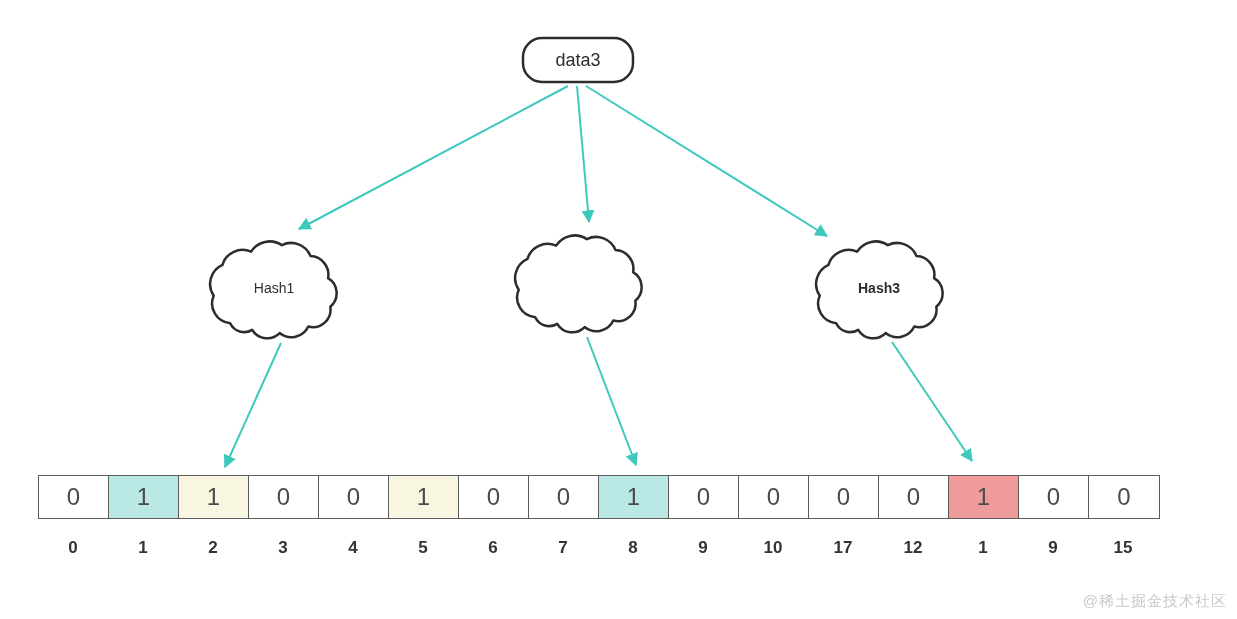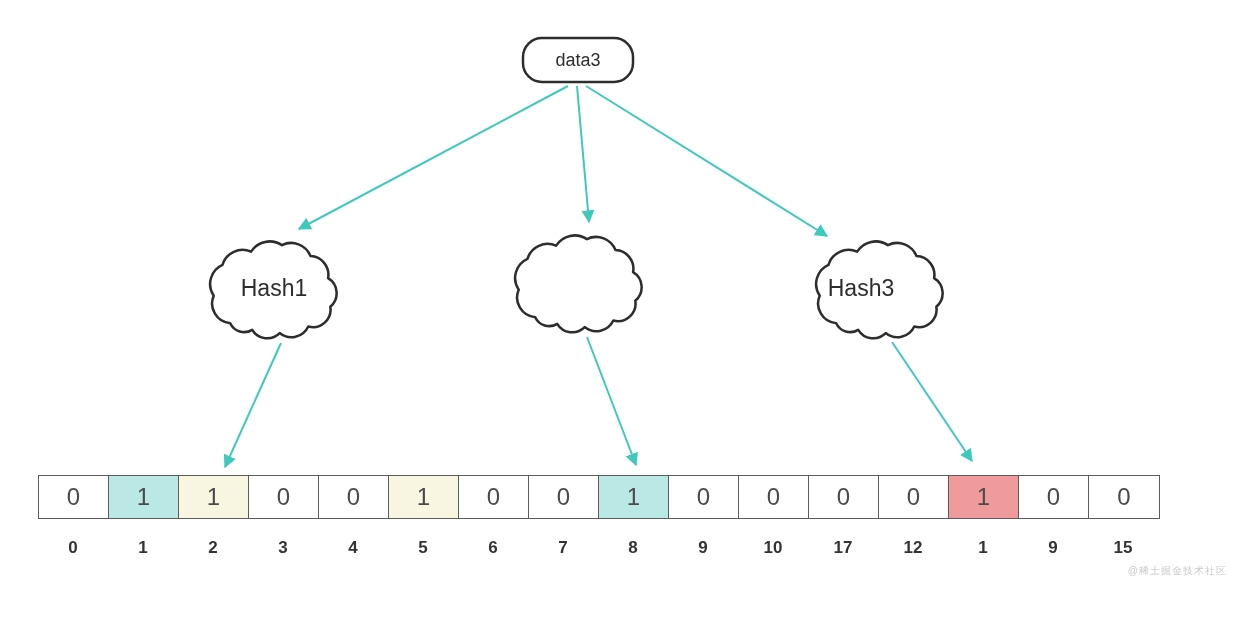--- a/index.html
+++ b/index.html
@@ -1,29 +1,29 @@
 <!DOCTYPE html>
 <html><head>
 <meta charset="utf-8">
 <style>
   html,body{margin:0;padding:0;background:#ffffff;}
   body{font-family:"Liberation Sans","DejaVu Sans",sans-serif;}
   .canvas{position:relative;width:1237px;height:619px;background:#ffffff;overflow:hidden;border-radius:22px;}
   .canvas > svg{position:absolute;left:0;top:0;}
-  .node-label{position:absolute;text-align:center;color:#2d2d2d;font-size:23px;pointer-events:none;}
+  .node-label{position:absolute;text-align:center;color:#2d2d2d;font-size:14px;pointer-events:none;}
   .data-label{left:523px;top:38px;width:110px;height:44px;line-height:44px;font-size:18px;}
   .hash1-label{left:207px;top:273px;width:134px;height:30px;line-height:30px;}
   .hash2-label{left:512px;top:267px;width:134px;height:30px;line-height:30px;}
-  .hash3-label{left:794px;top:273px;width:134px;height:30px;line-height:30px;}
+  .hash3-label{left:812px;top:273px;width:134px;height:30px;line-height:30px;font-weight:bold;}
   .bitrow{position:absolute;left:38px;top:475px;display:flex;border:1.5px solid #5c5c5c;box-sizing:border-box;height:44px;background:#fff;}
   .cell{flex:0 0 70px;width:70px;box-sizing:border-box;border-right:1.5px solid #5c5c5c;display:flex;align-items:center;justify-content:center;font-size:24px;color:#4a4a4a;background:#fff;}
   .cell:last-child{border-right:none;}
   .indexrow{position:absolute;left:38px;top:538px;display:flex;}
   .idx{flex:0 0 70px;width:70px;text-align:center;font-size:17px;font-weight:bold;color:#333333;}
-  .watermark{position:absolute;right:10px;top:564px;font-size:10px;color:#c9c9c9;letter-spacing:1px;}
+  .watermark{position:absolute;right:10px;top:592px;font-size:15px;color:#c9c9c9;letter-spacing:1px;}
 </style>
 </head>
 <body>
 
 <div class="canvas">
 
   <svg width="1237" height="619" viewBox="0 0 1237 619">
     <defs>
       <marker id="ah" viewBox="0 0 10 10" refX="9" refY="5" markerWidth="13" markerHeight="13" markerUnits="userSpaceOnUse" orient="auto">
         <path d="M0,0 L10,5 L0,10 Z" fill="#3fc9bd"></path>

